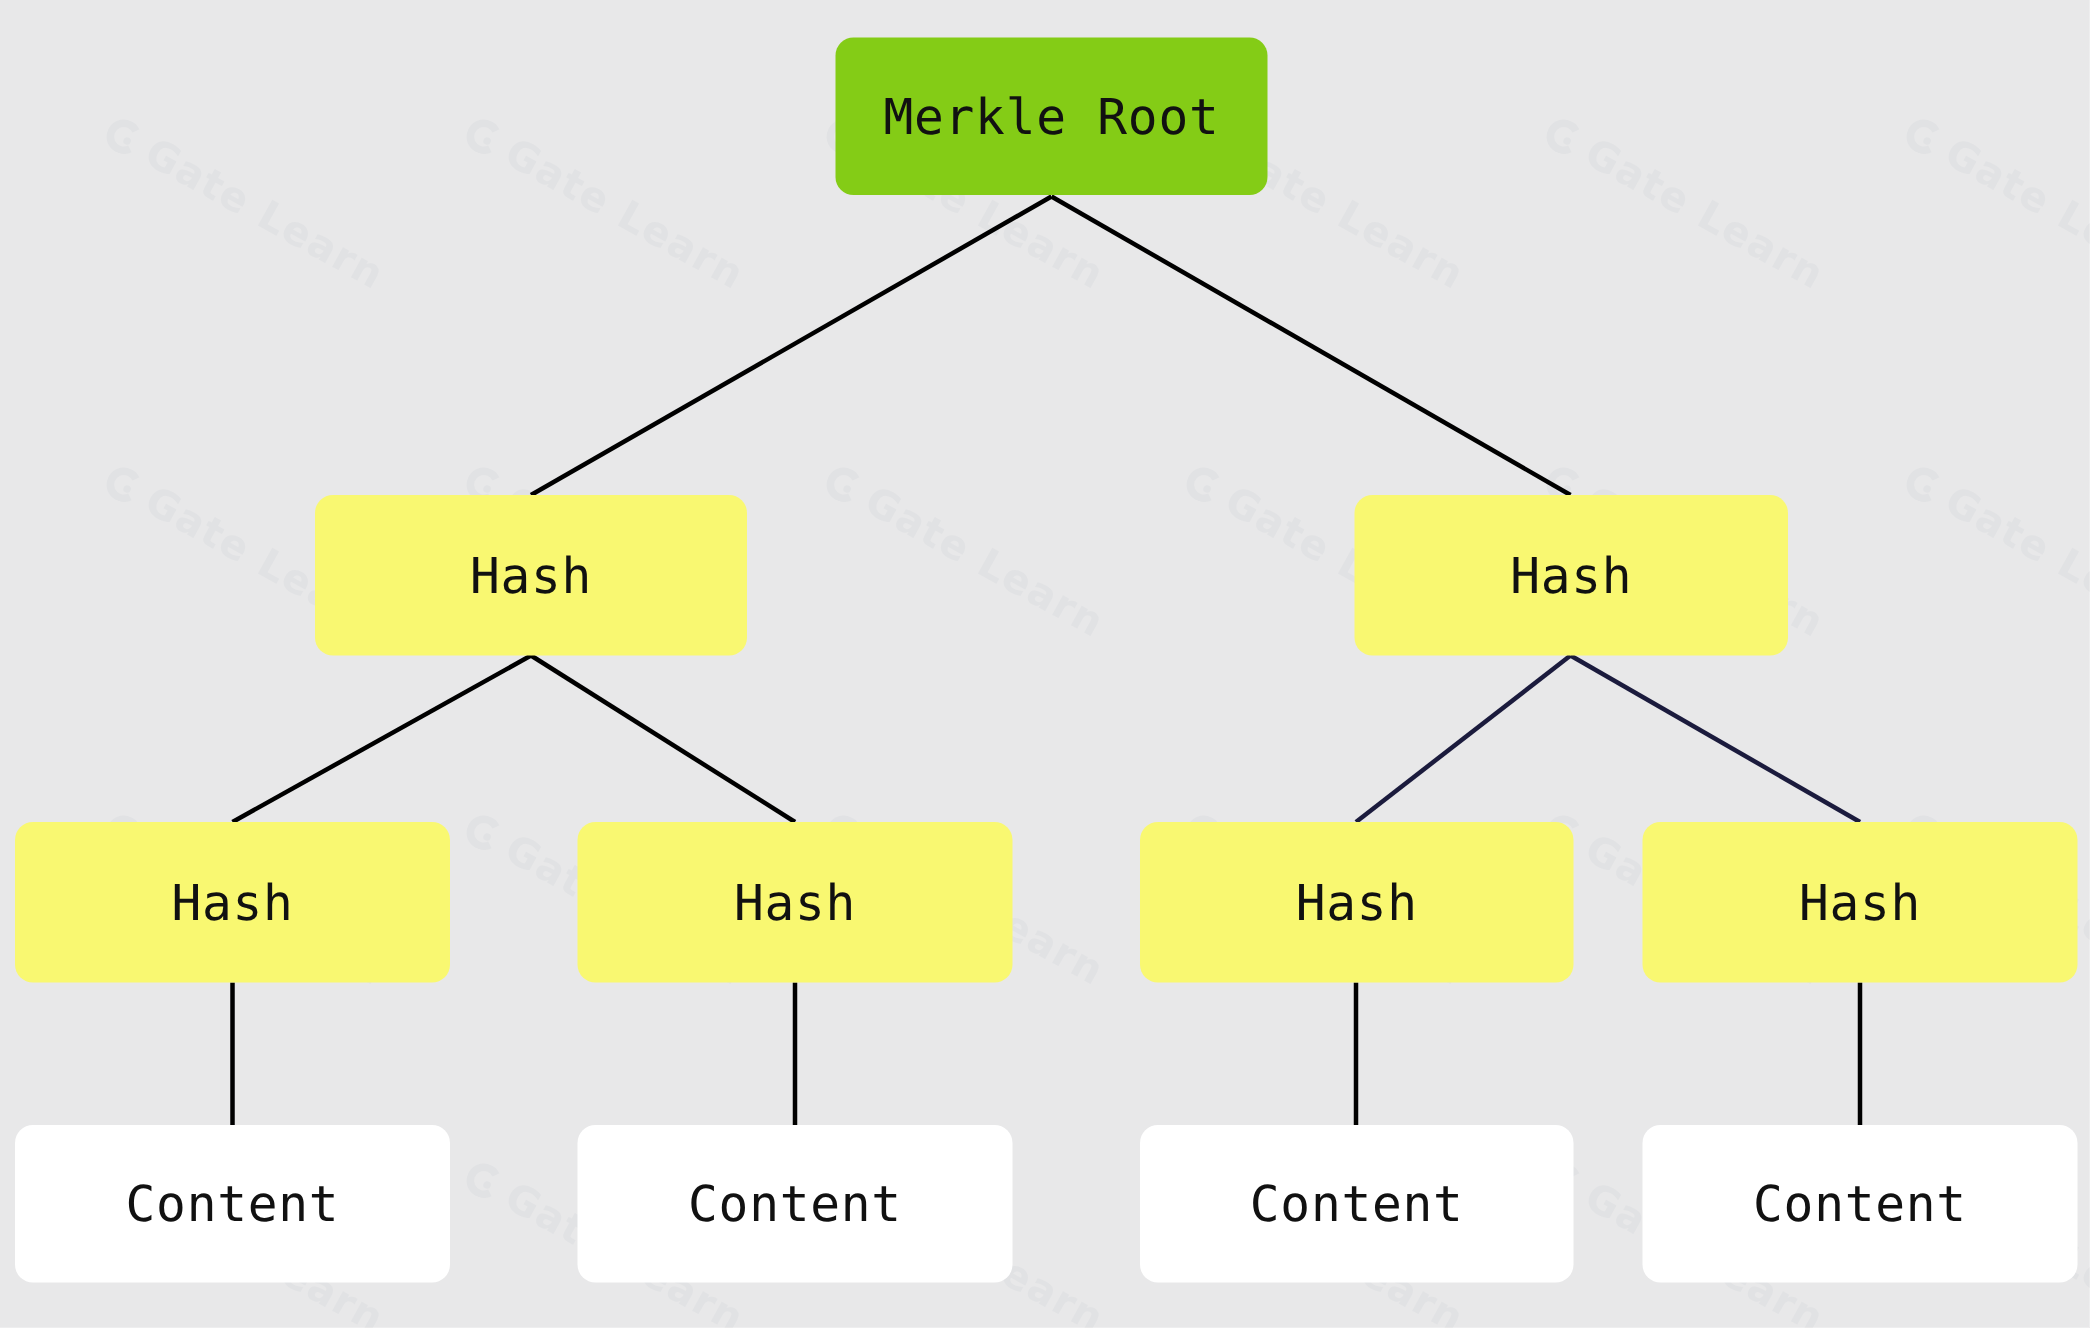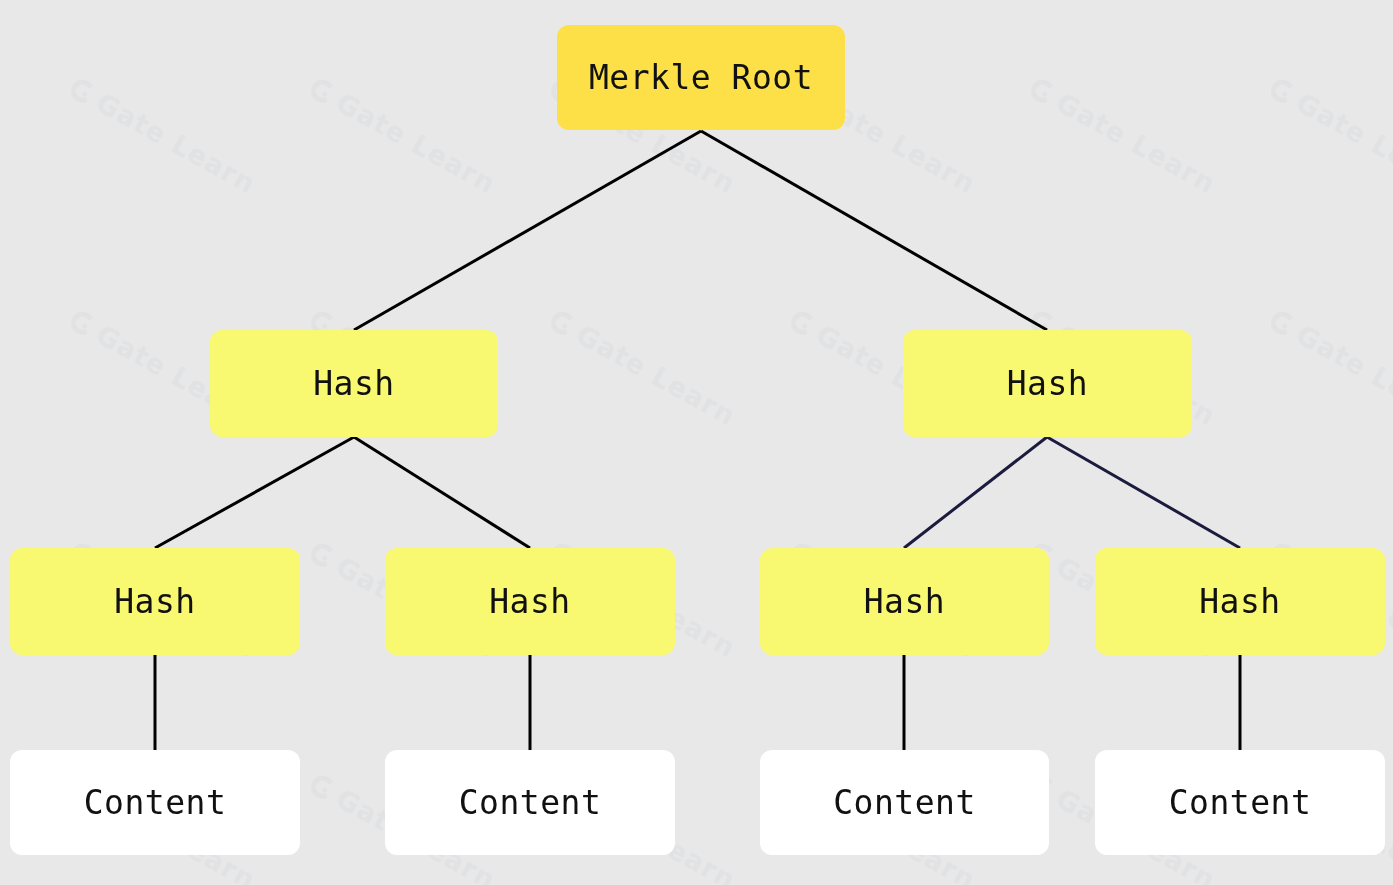--- a/index.html
+++ b/index.html
@@ -82,21 +82,21 @@
     display: flex;
     align-items: center;
     justify-content: center;
     border-radius: 12px;
     font-family: "DejaVu Sans Mono", monospace;
     font-size: 33px;
     letter-spacing: 0.5px;
     color: #111111;
     box-sizing: border-box;
   }
-  .node-root   { background: #fde047; }
+  .node-root   { background: #84cc16; }
   .node-hash   { background: #f9f871; }
   .node-content{ background: #ffffff; text-align: center; }
 </style>
 </head>
 <body>
 
 <div id="canvas">
 
   <div id="watermark-layer">
       <div class="wm" style="left: 0px; top: 232px; color: rgb(225, 226, 228); transform: rotate(29deg);">

